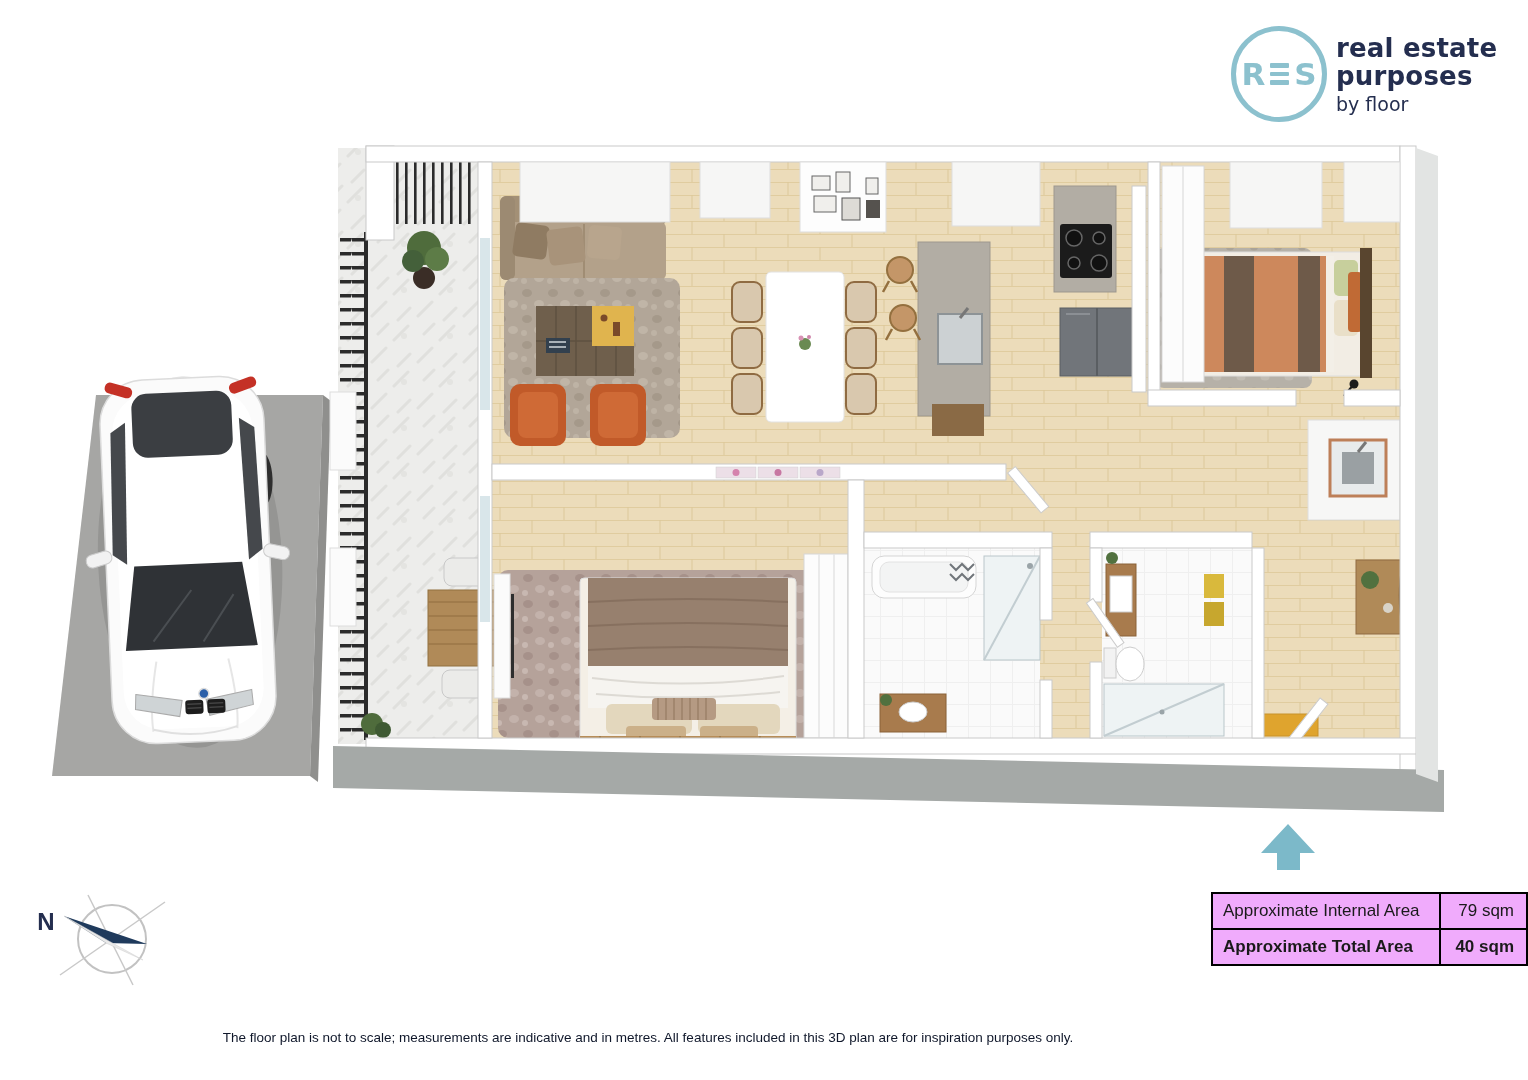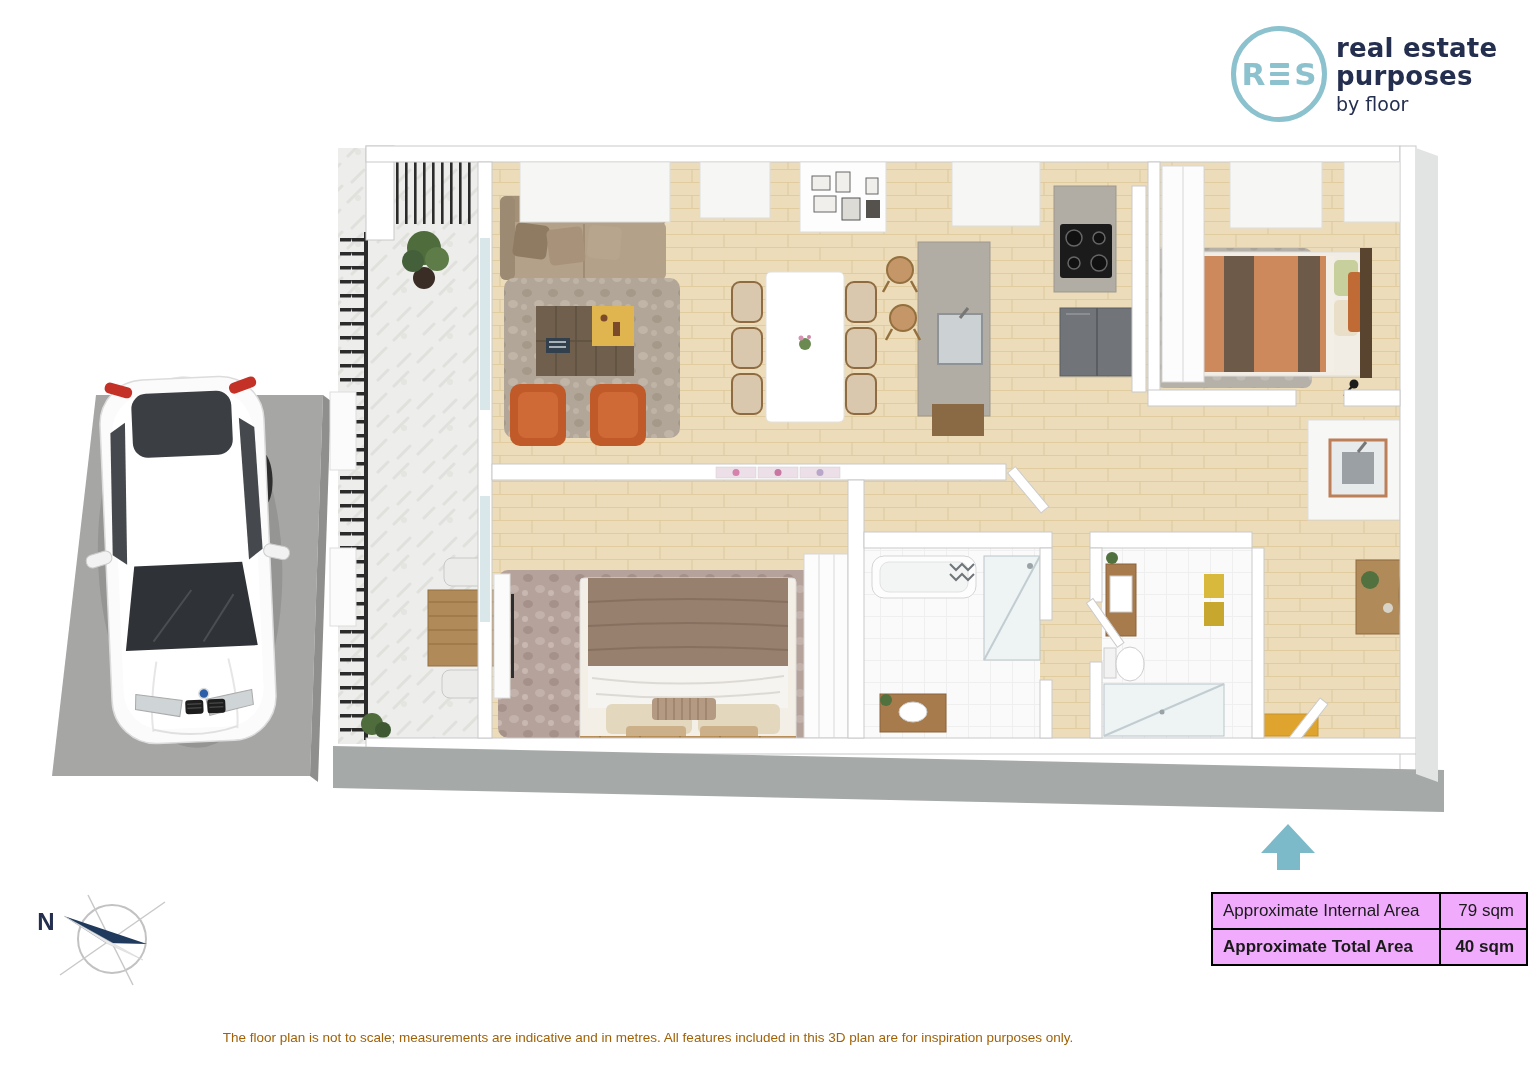--- a/index.html
+++ b/index.html
@@ -24,21 +24,21 @@
 
   
   .area-table{position:absolute;left:1167px;top:892px;border-collapse:collapse;background:#f0abfc;margin-left:44px;}
   .area-table td{border:2px solid var(--table-border);font-size:17px;height:34px;white-space:nowrap;}
   .area-table td.lbl{width:234px;padding:0 10px;text-align:left;}
   .area-table td.val{width:66px;padding:0 12px;text-align:right;}
   .area-table tr.total td{font-weight:bold;}
 
   
   .disclaimer{position:absolute;left:0;width:1296px;top:1029px;text-align:center;
-              font-size:13.5px;line-height:17.5px;color:#a16207;}
+              font-size:13.5px;line-height:17.5px;color:#0f172a;}
 
   
   .scene{position:absolute;left:0;top:0;}
   .wall{fill:#ffffff;stroke:#c9c9c9;stroke-width:1;}
   .winp{fill:#f6f6f5;stroke:#dddddd;stroke-width:1;}
   .north-label{fill:var(--brand-navy);font-family:"Liberation Sans",sans-serif;
                font-size:24px;font-weight:600;}
 </style>
 </head>
 <body>

